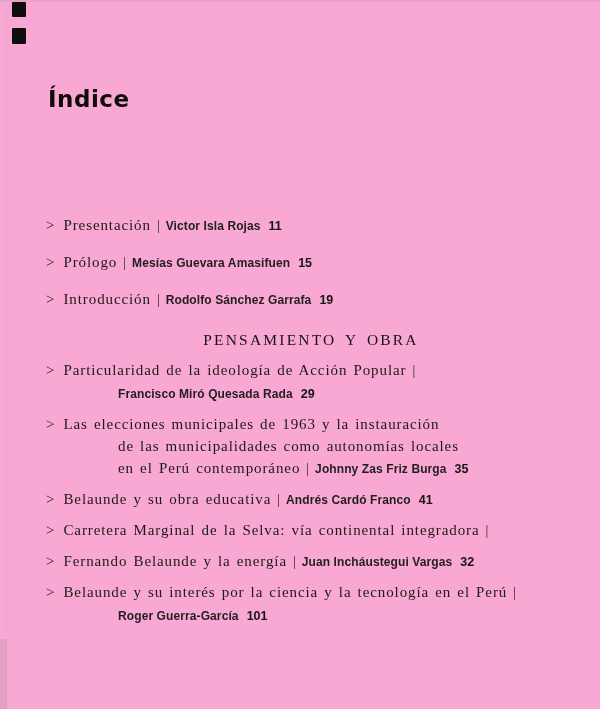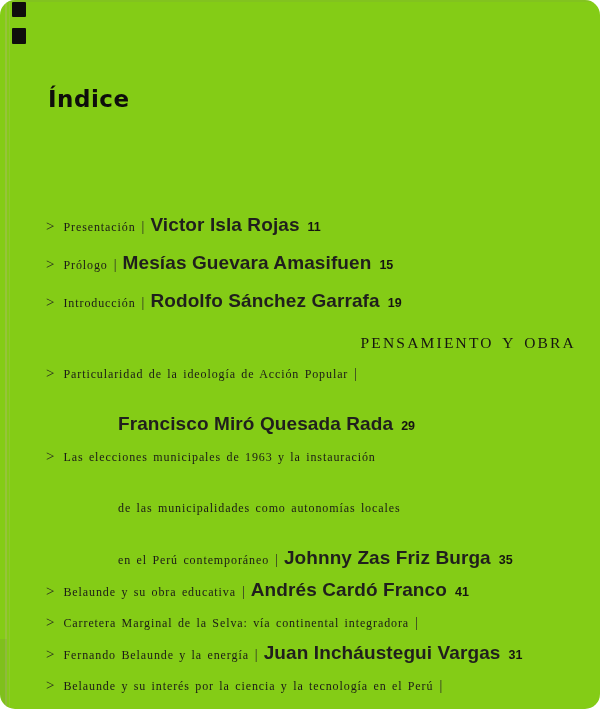--- a/index.html
+++ b/index.html
@@ -5,23 +5,22 @@
   * { margin: 0; padding: 0; box-sizing: border-box; }
   html, body { width: 600px; height: 709px; }
   body {
     font-family: "Liberation Serif", serif;
     background: #ffffff;
   }
   .page {
     position: relative;
     width: 600px;
     height: 709px;
-    background: #84cc16;
+    background: #f9a8d4;
     overflow: hidden;
-    border-radius: 15px;
   }
   
   .edge-top {
     position: absolute; top: 0; left: 0; width: 100%; height: 2px;
     background: rgba(120,120,120,0.10);
   }
   .edge-line-1 {
     position: absolute; top: 0; left: 5px; width: 2px; height: 709px;
     background: rgba(214,170,190,0.22);
   }
@@ -51,58 +50,58 @@
   }
   .toc {
     position: absolute; top: 0; left: 0; width: 600px;
     padding: 214px 24px 0 46px;
   }
   .line {
     line-height: 22px;
     white-space: nowrap;
     color: #1e1d1a;
   }
-  .line.indent { padding-left: 72px; margin-top: 28px; }
+  .line.indent { padding-left: 72px; }
   .marker {
     font-size: 15px;
     color: #23221f;
     margin-right: 9px;
   }
   .seg-title {
-    font-size: 12px;
+    font-size: 15px;
     letter-spacing: 0.9px;
     word-spacing: 1.5px;
     color: #1b1a17;
   }
   .seg-sep {
     font-size: 14px;
     color: #2a2926;
     margin: 0 6px;
   }
   .seg-author {
     font-family: "Liberation Sans", sans-serif;
-    font-size: 19px;
+    font-size: 12px;
     font-weight: 600;
     letter-spacing: 0.1px;
     color: #201f1d;
   }
   .seg-page {
     font-family: "Liberation Sans", sans-serif;
     font-size: 12.5px;
     font-weight: bold;
     margin-left: 8px;
     color: #151411;
     text-align: right;
   }
   .front-list .entry { margin-bottom: 14px; }
   .section-list .entry { margin-bottom: 8px; }
   .section-heading {
     margin-top: 18px;
     margin-bottom: 8px;
-    text-align: right;
+    text-align: center;
     font-size: 15.5px;
     letter-spacing: 2.2px;
     word-spacing: 3px;
     line-height: 22px;
     color: #161511;
   }
 </style>
 </head>
 <body>
 
@@ -139,21 +138,21 @@
           <div class="line indent"><span class="seg-title">de las municipalidades como autonomías locales</span></div>
           <div class="line indent"><span class="seg-title">en el Perú contemporáneo</span><span class="seg-sep">|</span><span class="seg-author">Johnny Zas Friz Burga</span><span class="seg-page">35</span></div>
         </div>
         <div class="entry">
           <div class="line"><span class="marker">&gt;</span><span class="seg-title">Belaunde y su obra educativa</span><span class="seg-sep">|</span><span class="seg-author">Andrés Cardó Franco</span><span class="seg-page">41</span></div>
         </div>
         <div class="entry">
           <div class="line"><span class="marker">&gt;</span><span class="seg-title">Carretera Marginal de la Selva: vía continental integradora</span><span class="seg-sep">|</span></div>
         </div>
         <div class="entry">
-          <div class="line"><span class="marker">&gt;</span><span class="seg-title">Fernando Belaunde y la energía</span><span class="seg-sep">|</span><span class="seg-author">Juan Incháustegui Vargas</span><span class="seg-page">31</span></div>
+          <div class="line"><span class="marker">&gt;</span><span class="seg-title">Fernando Belaunde y la energía</span><span class="seg-sep">|</span><span class="seg-author">Juan Incháustegui Vargas</span><span class="seg-page">32</span></div>
         </div>
         <div class="entry">
           <div class="line"><span class="marker">&gt;</span><span class="seg-title">Belaunde y su interés por la ciencia y la tecnología en el Perú</span><span class="seg-sep">|</span></div>
           <div class="line indent"><span class="seg-author">Roger Guerra-García</span><span class="seg-page">101</span></div>
         </div>
       </div>
   </div>
 </div>
 
 </body></html>

